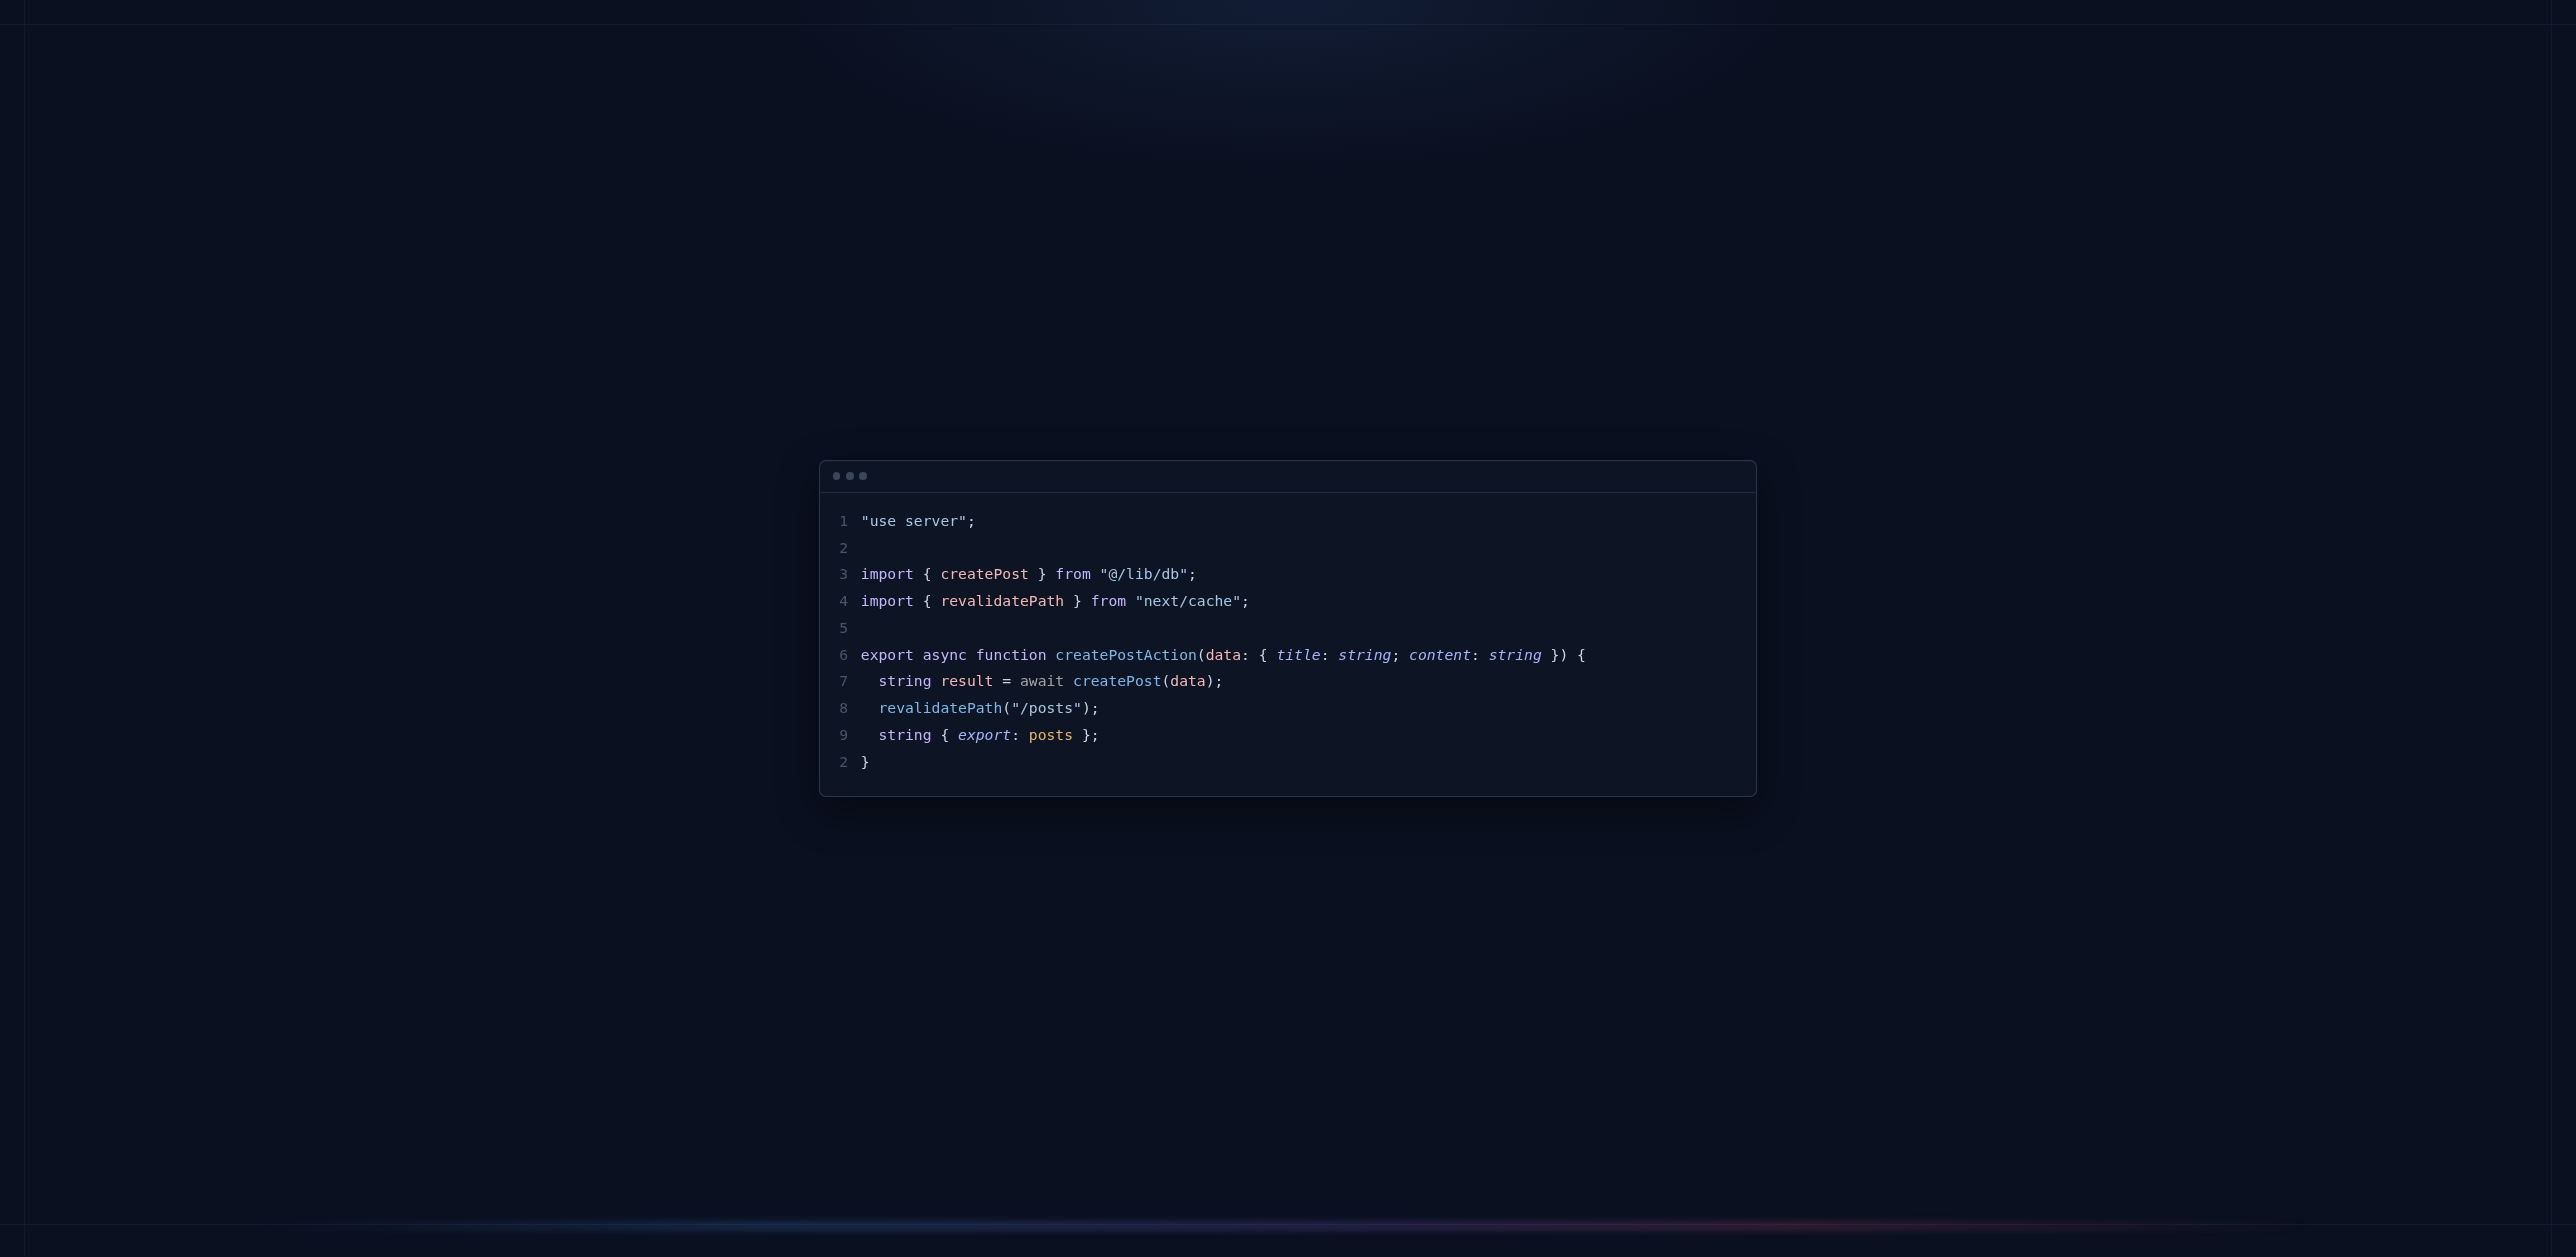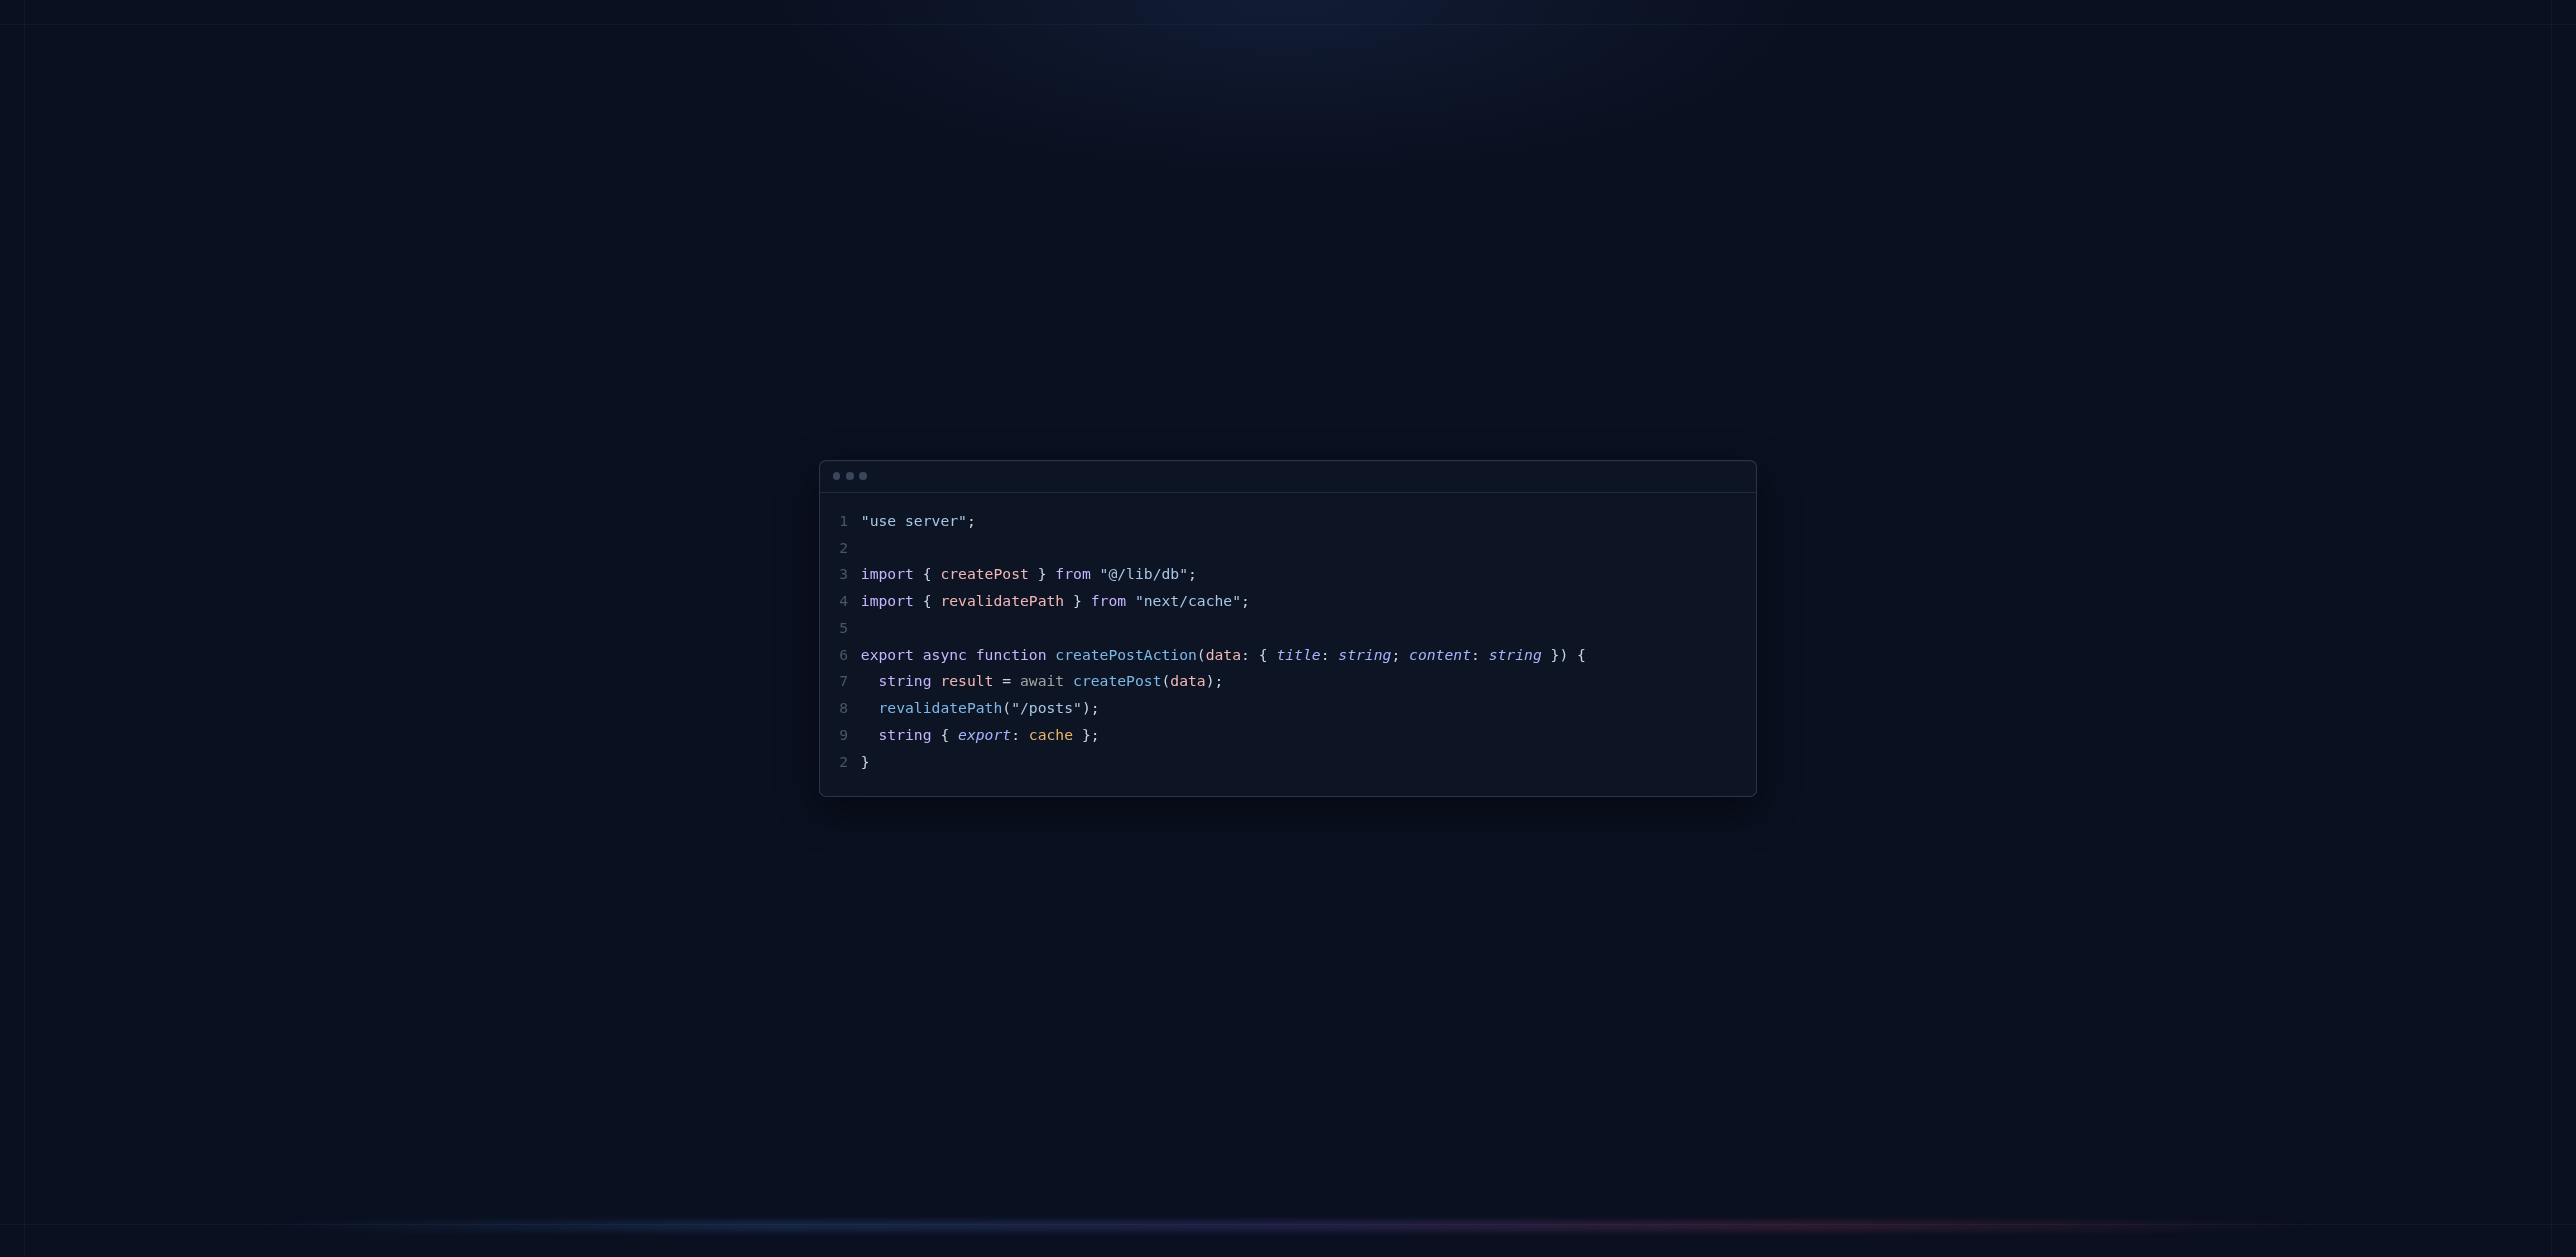--- a/index.html
+++ b/index.html
@@ -148,21 +148,21 @@
       <div class="line">
         <span class="ln">7</span>
         <span class="code"><span class="tk-plain">  </span><span class="tk-kw">string</span><span class="tk-plain"> </span><span class="tk-id">result</span><span class="tk-punc"> = </span><span class="tk-await">await</span><span class="tk-plain"> </span><span class="tk-fn">createPost</span><span class="tk-punc">(</span><span class="tk-id">data</span><span class="tk-punc">);</span></span>
       </div>
       <div class="line">
         <span class="ln">8</span>
         <span class="code"><span class="tk-plain">  </span><span class="tk-fn">revalidatePath</span><span class="tk-punc">(</span><span class="tk-str">"/posts"</span><span class="tk-punc">);</span></span>
       </div>
       <div class="line">
         <span class="ln">9</span>
-        <span class="code"><span class="tk-plain">  </span><span class="tk-kw">string</span><span class="tk-punc"> { </span><span class="tk-type">export</span><span class="tk-punc">: </span><span class="tk-bool">cache</span><span class="tk-punc"> };</span></span>
+        <span class="code"><span class="tk-plain">  </span><span class="tk-kw">string</span><span class="tk-punc"> { </span><span class="tk-type">export</span><span class="tk-punc">: </span><span class="tk-bool">posts</span><span class="tk-punc"> };</span></span>
       </div>
       <div class="line">
         <span class="ln">2</span>
         <span class="code"><span class="tk-punc">}</span></span>
       </div>
     </div>
 </div>
 
 
 </body></html>

